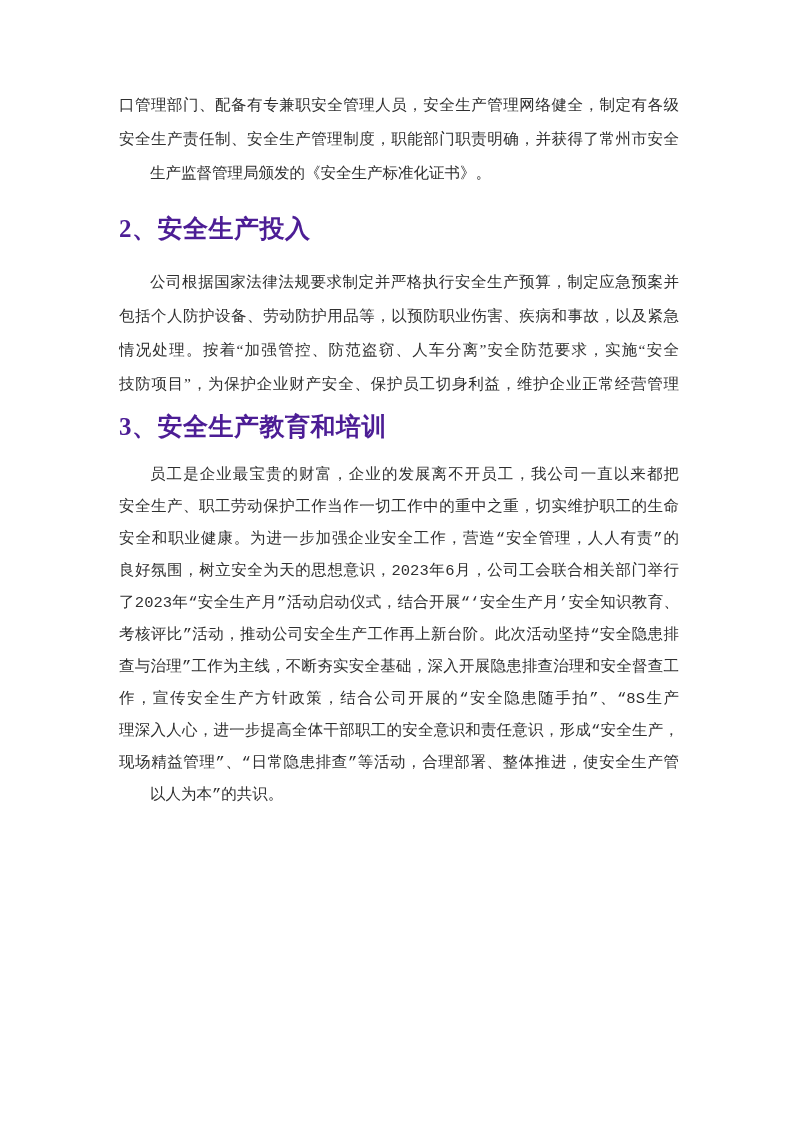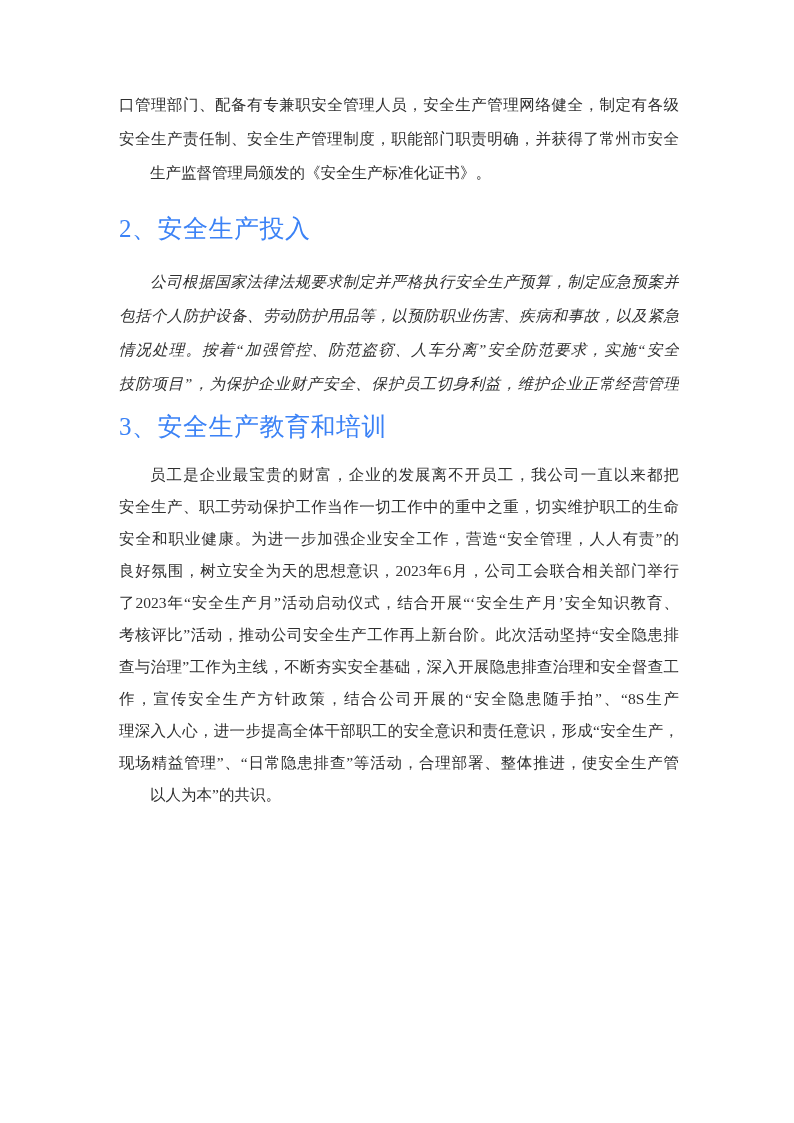--- a/index.html
+++ b/index.html
@@ -32,28 +32,28 @@
   .para-tight .line {
     line-height: 32px;
     height: 32px;
   }
   .line.indent { text-indent: 31px; }
   .line.last { text-align-last: left; margin-left: 31px; }
   .heading {
     margin: 0;
     font-size: 25px;
     line-height: 36px;
-    font-weight: 400;
-    color: #3b82f6;
+    font-weight: 700;
+    color: #4c1d95;
     letter-spacing: 0.5px;
   }
   .h-first  { margin-top: 21px; }
-  .p-after-h1 { margin-top: 18px; font-style: italic; }
+  .p-after-h1 { margin-top: 18px; }
   .h-second { margin-top: 8px; }
-  .p-after-h2 { margin-top: 14px; }
+  .p-after-h2 { margin-top: 14px; font-family: Liberation Mono, monospace; }
 </style>
 </head>
 <body>
 
 <div class="page">
   <div class="content">
 
     <div class="para">
       <div class="line">口管理部门、配备有专兼职安全管理人员，安全生产管理网络健全，制定有各级</div>
       <div class="line">安全生产责任制、安全生产管理制度，职能部门职责明确，并获得了常州市安全</div>

